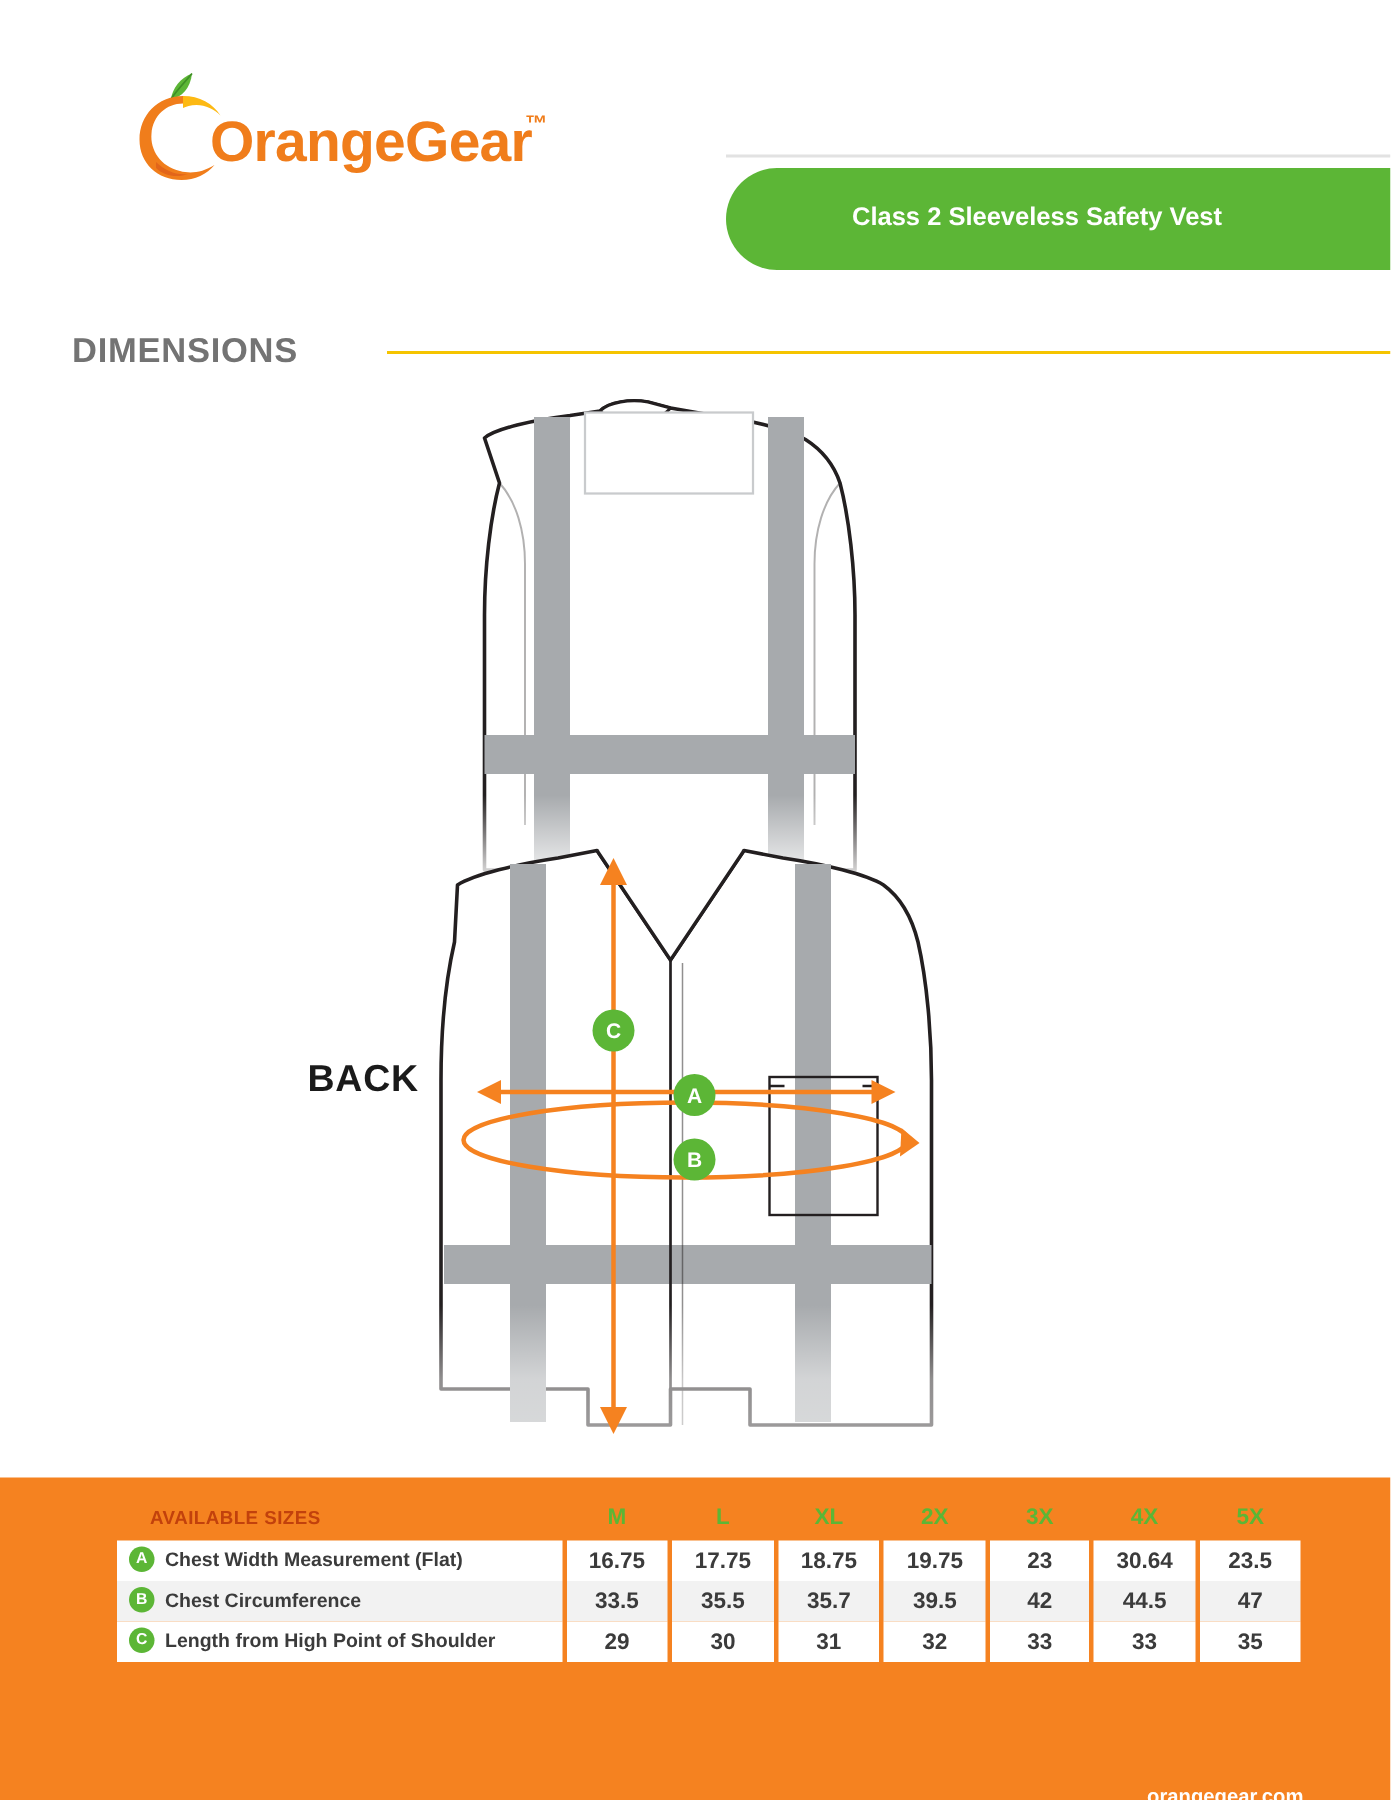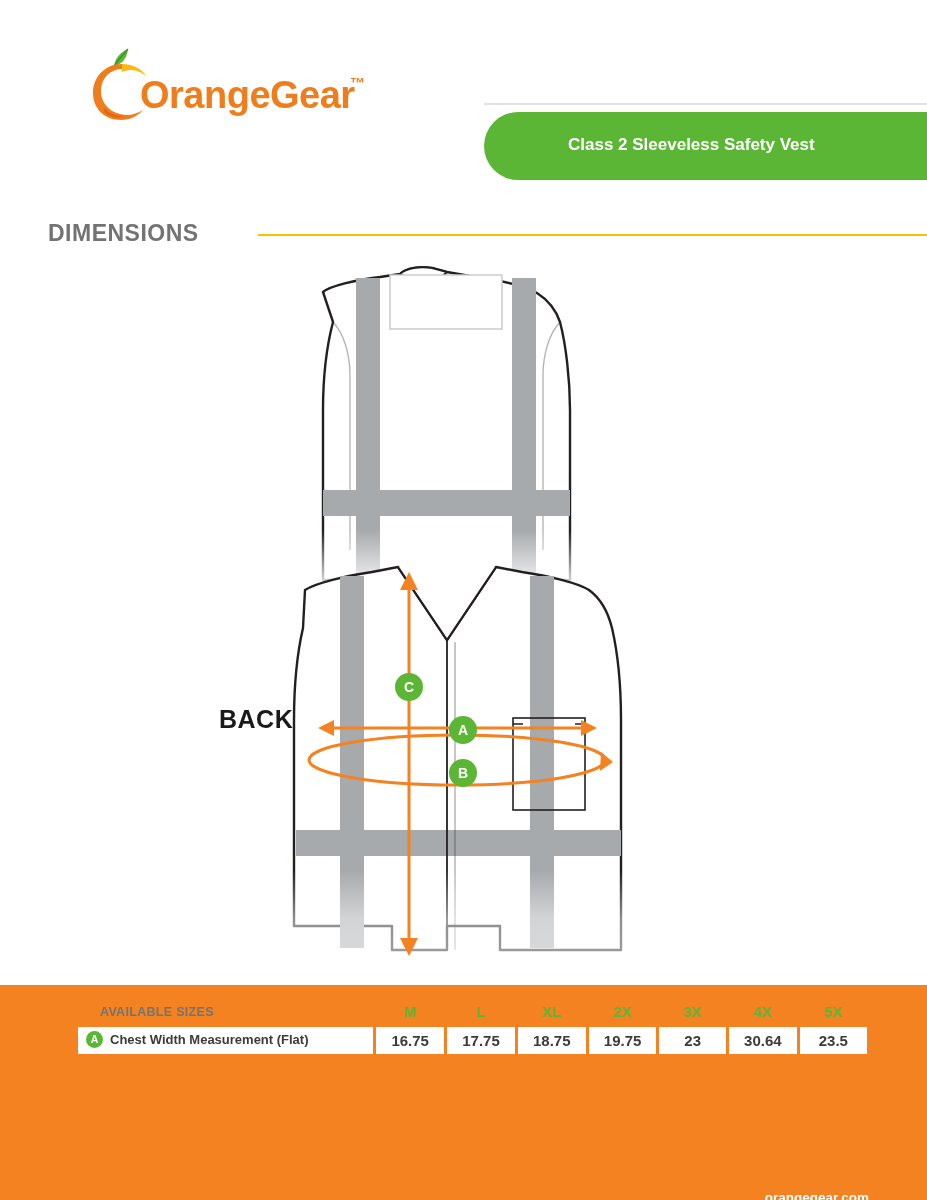--- a/index.html
+++ b/index.html
@@ -94,21 +94,21 @@
   }
 
   
   .illustration {
     position: absolute;
     left: 0; top: 250px;
     width: 927px; height: 735px;
   }
   .label-back {
     position: absolute;
-    left: 219px; top: 455px;
+    left: 205px; top: 455px;
     font-size: 25px;
     font-weight: bold;
     color: #1a1a1a;
     letter-spacing: 0.5px;
   }
   .label-front {
     position: absolute;
     left: 207px; top: 832px;
     font-size: 25px;
     font-weight: bold;
@@ -156,21 +156,21 @@
     height: 27px;
     vertical-align: middle;
   }
   table.sizes thead th {
     color: #5cb636;
     background: transparent;
     font-size: 15px;
     padding-bottom: 4px;
   }
   table.sizes thead th.avail {
-    color: #737373;
+    color: #c2410c;
     text-align: left;
     font-size: 12.5px;
     letter-spacing: 0.3px;
     padding-left: 22px;
   }
   table.sizes tbody td {
     background: #ffffff;
     margin-top: 36px;
   }
   table.sizes tbody td.rowlabel {
@@ -355,17 +355,41 @@
           <span class="rowbadge">A</span><span>Chest Width Measurement (Flat)</span>
         </td>
         <td>16.75</td>
         <td>17.75</td>
         <td>18.75</td>
         <td>19.75</td>
         <td>23</td>
         <td>30.64</td>
         <td>23.5</td>
       </tr>
+      <tr class="alt">
+        <td class="rowlabel">
+          <span class="rowbadge">B</span><span>Chest Circumference</span>
+        </td>
+        <td>33.5</td>
+        <td>35.5</td>
+        <td>35.7</td>
+        <td>39.5</td>
+        <td>42</td>
+        <td>44.5</td>
+        <td>47</td>
+      </tr>
+      <tr>
+        <td class="rowlabel">
+          <span class="rowbadge">C</span><span>Length from High Point of Shoulder</span>
+        </td>
+        <td>29</td>
+        <td>30</td>
+        <td>31</td>
+        <td>32</td>
+        <td>33</td>
+        <td>33</td>
+        <td>35</td>
+      </tr>
     </tbody>
   </table>
 </div>
 
 <div class="site">orangegear.com</div>
 
 </body></html>

